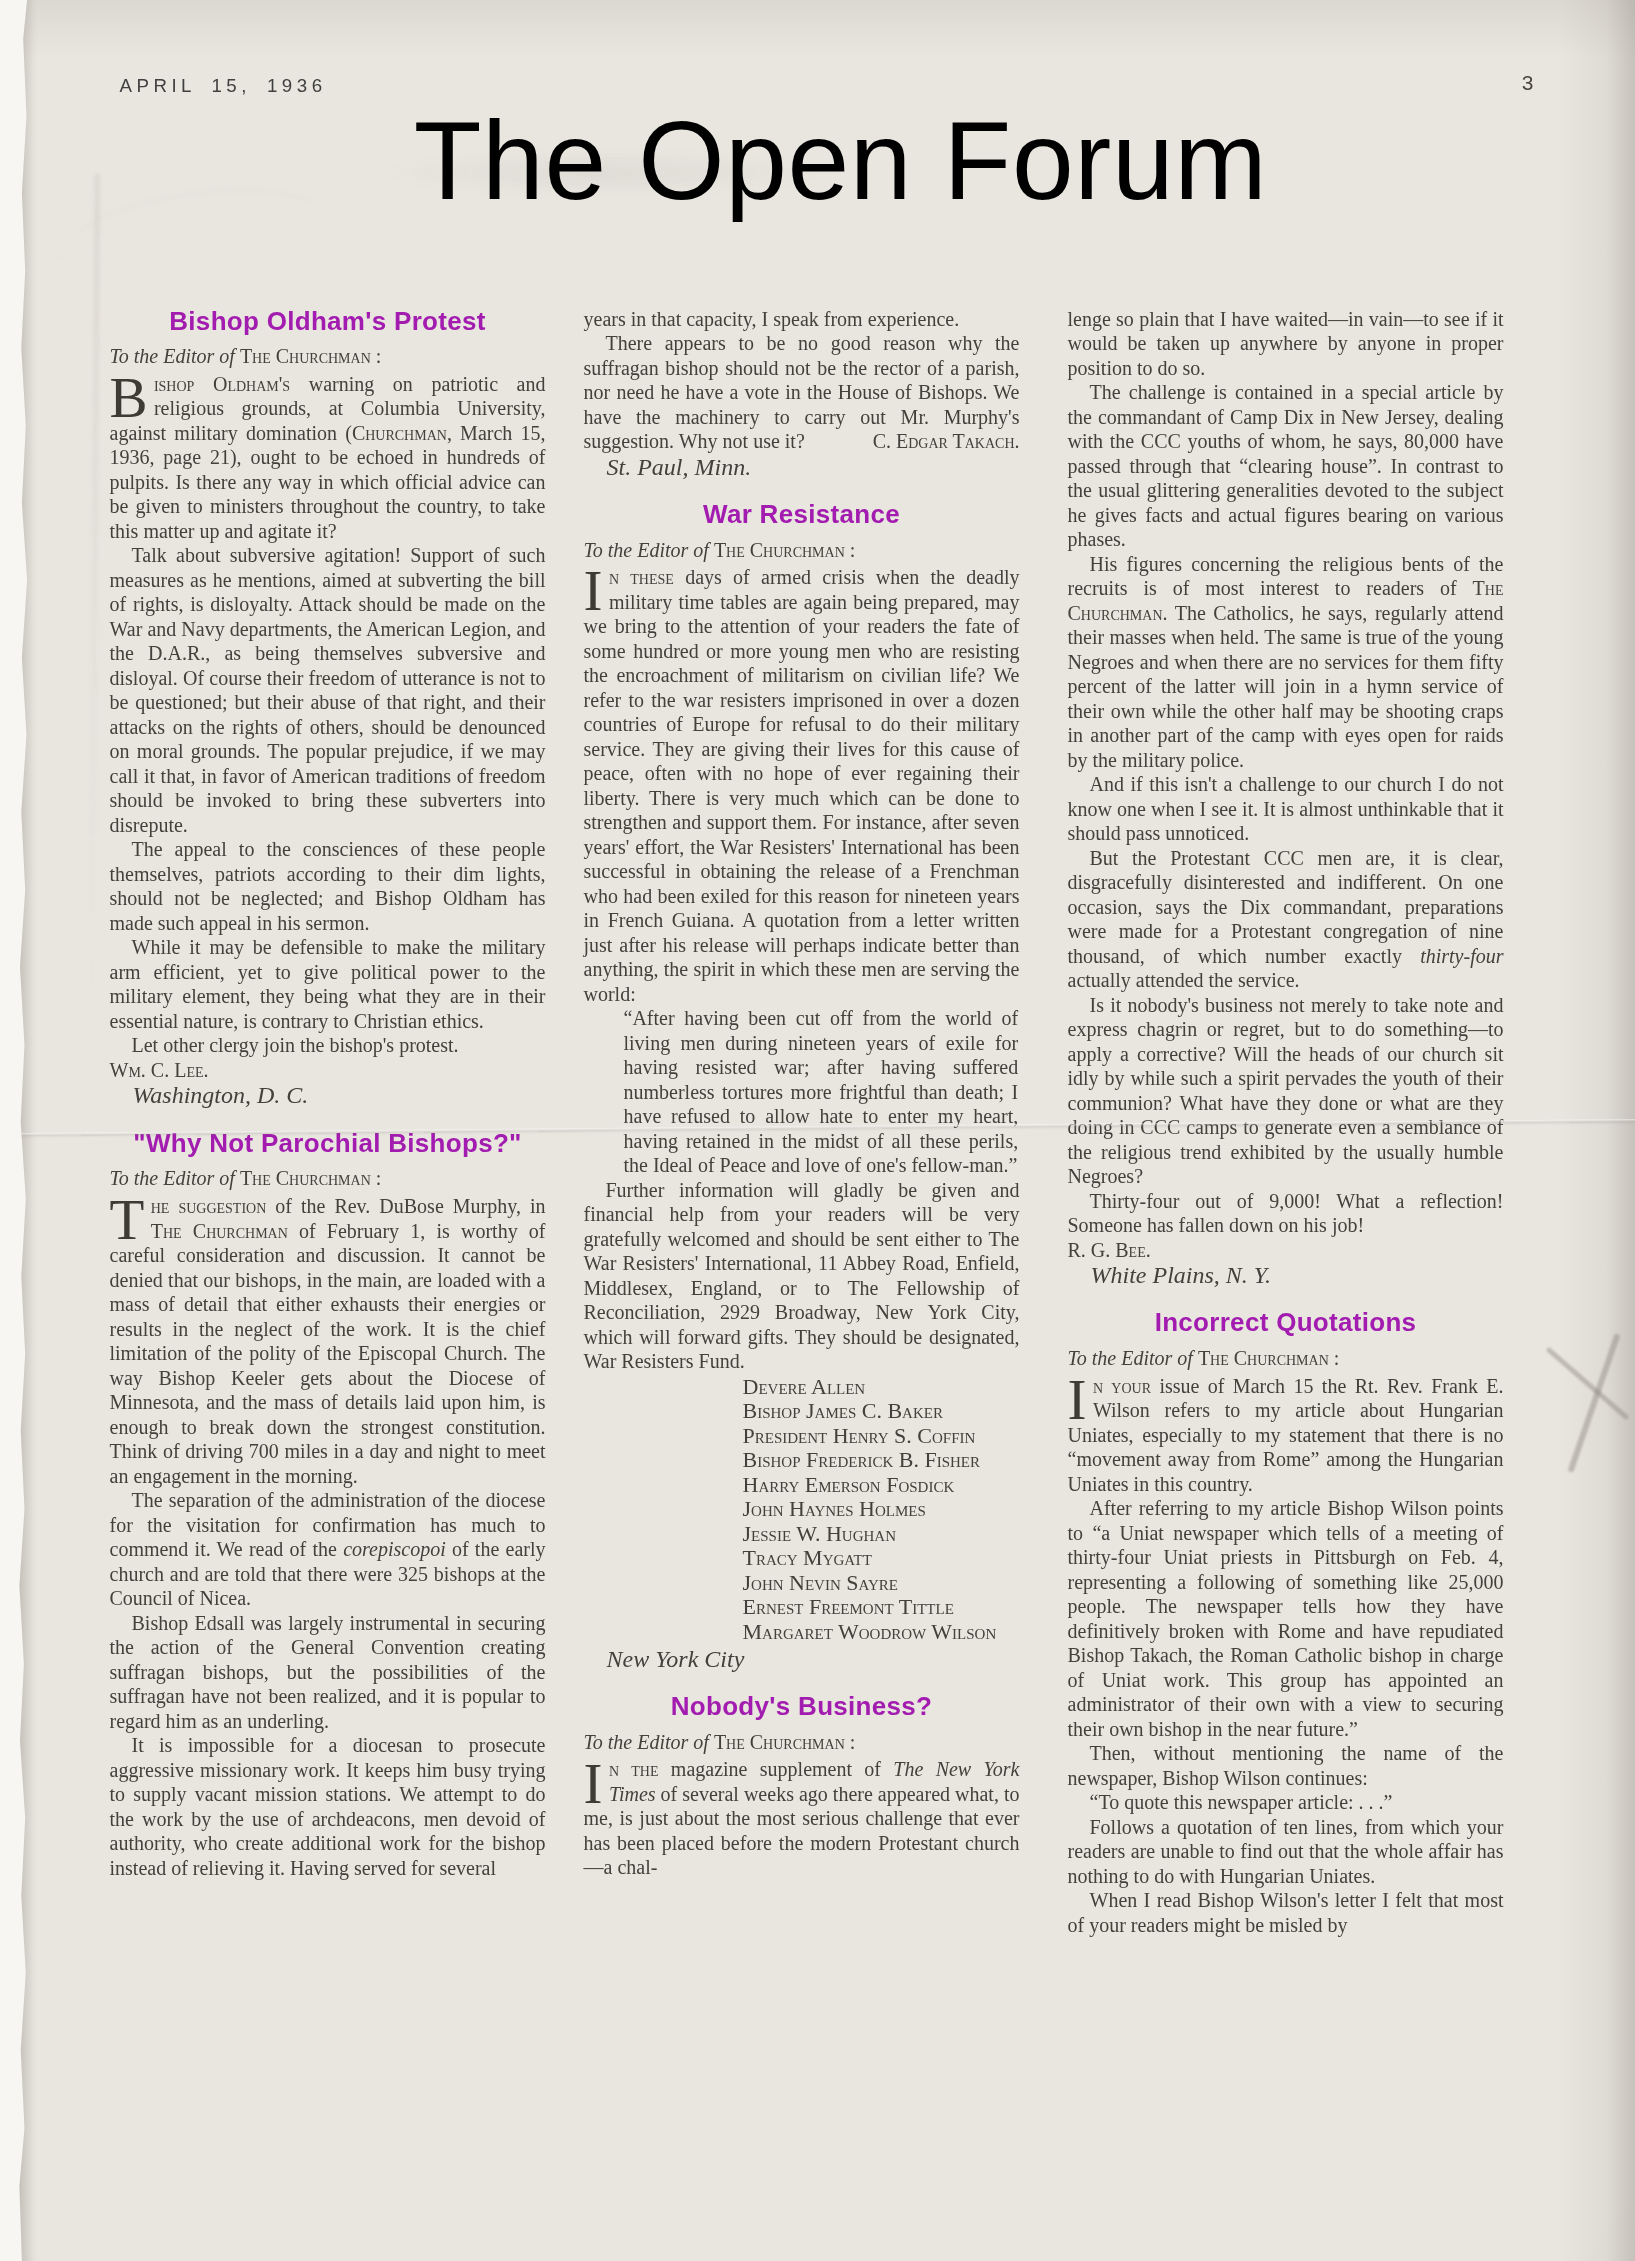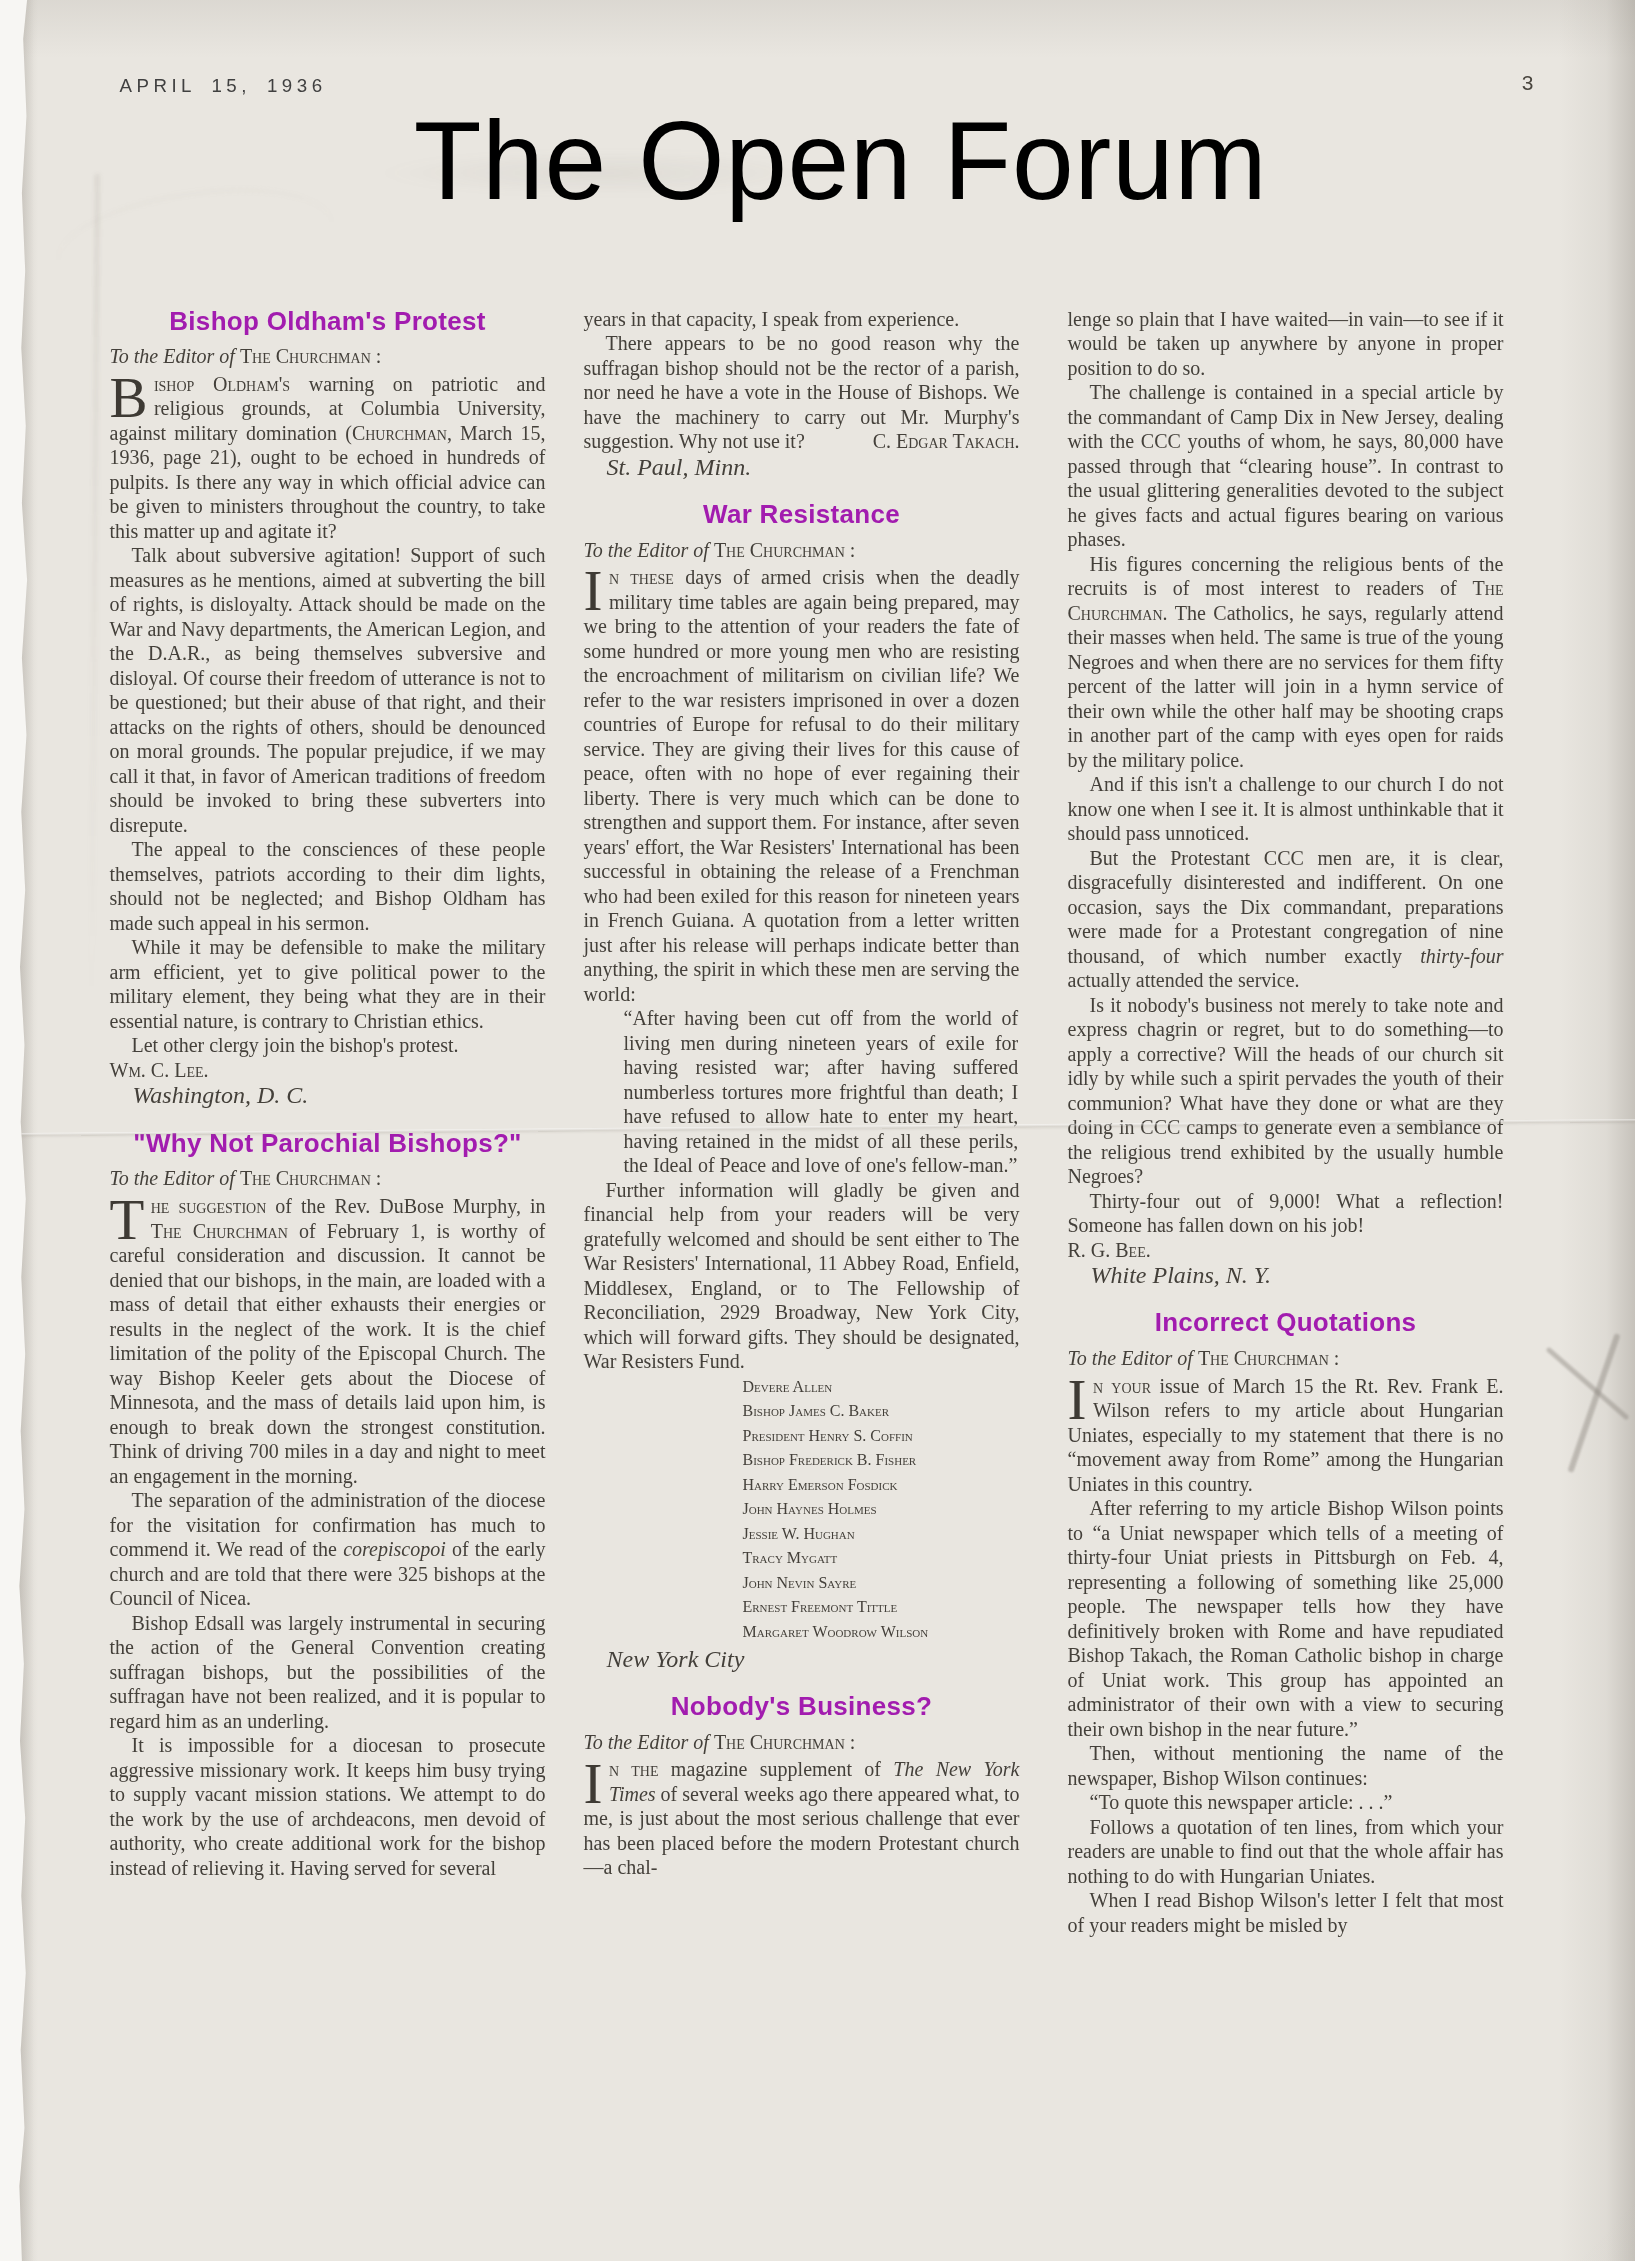--- a/index.html
+++ b/index.html
@@ -60,21 +60,21 @@
   .seg-sc{font-variant-caps:small-caps}
   .seg-i{font-style:italic}
   .dropcap{
     float:left;font-size:57px;line-height:45px;min-width:15.5px;text-align:center;
     padding:3.2px 6.4px 0 0;color:#3e3a34;
   }
   .inline-sig{float:right;font-variant-caps:small-caps;text-indent:0}
   .signature{font-variant-caps:small-caps;padding-right:5.2px;font-size:20px;line-height:24.5px}
   .location{font-style:italic;padding-left:23px;font-size:24px;line-height:27px;margin-bottom:2.6px}
   .names{padding-left:159px;margin:1.3px 0}
-  .name{font-variant-caps:small-caps;font-size:16px;line-height:24.5px}
+  .name{font-variant-caps:small-caps;font-size:22px;line-height:24.5px}
 
   .crease{
     position:absolute;left:0;right:0;top:1126px;height:2.6px;
     transform:rotate(-0.5deg);pointer-events:none;
     background:linear-gradient(to bottom, rgba(255,255,255,0.55), rgba(120,112,100,0.20));
     box-shadow:0 1.3px 1.9px rgba(120,112,100,0.10);
   }
   .pencil-x i{position:absolute;display:block;background:#8d8780;opacity:0.45;filter:blur(0.8px)}
   .pencil-x .s1{width:5.8px;height:146px;left:1575px;top:1330px;transform:rotate(19deg);border-radius:3.2px}
   .pencil-x .s2{width:107px;height:5.2px;left:1518px;top:1381px;transform:rotate(41deg);border-radius:3.2px}

